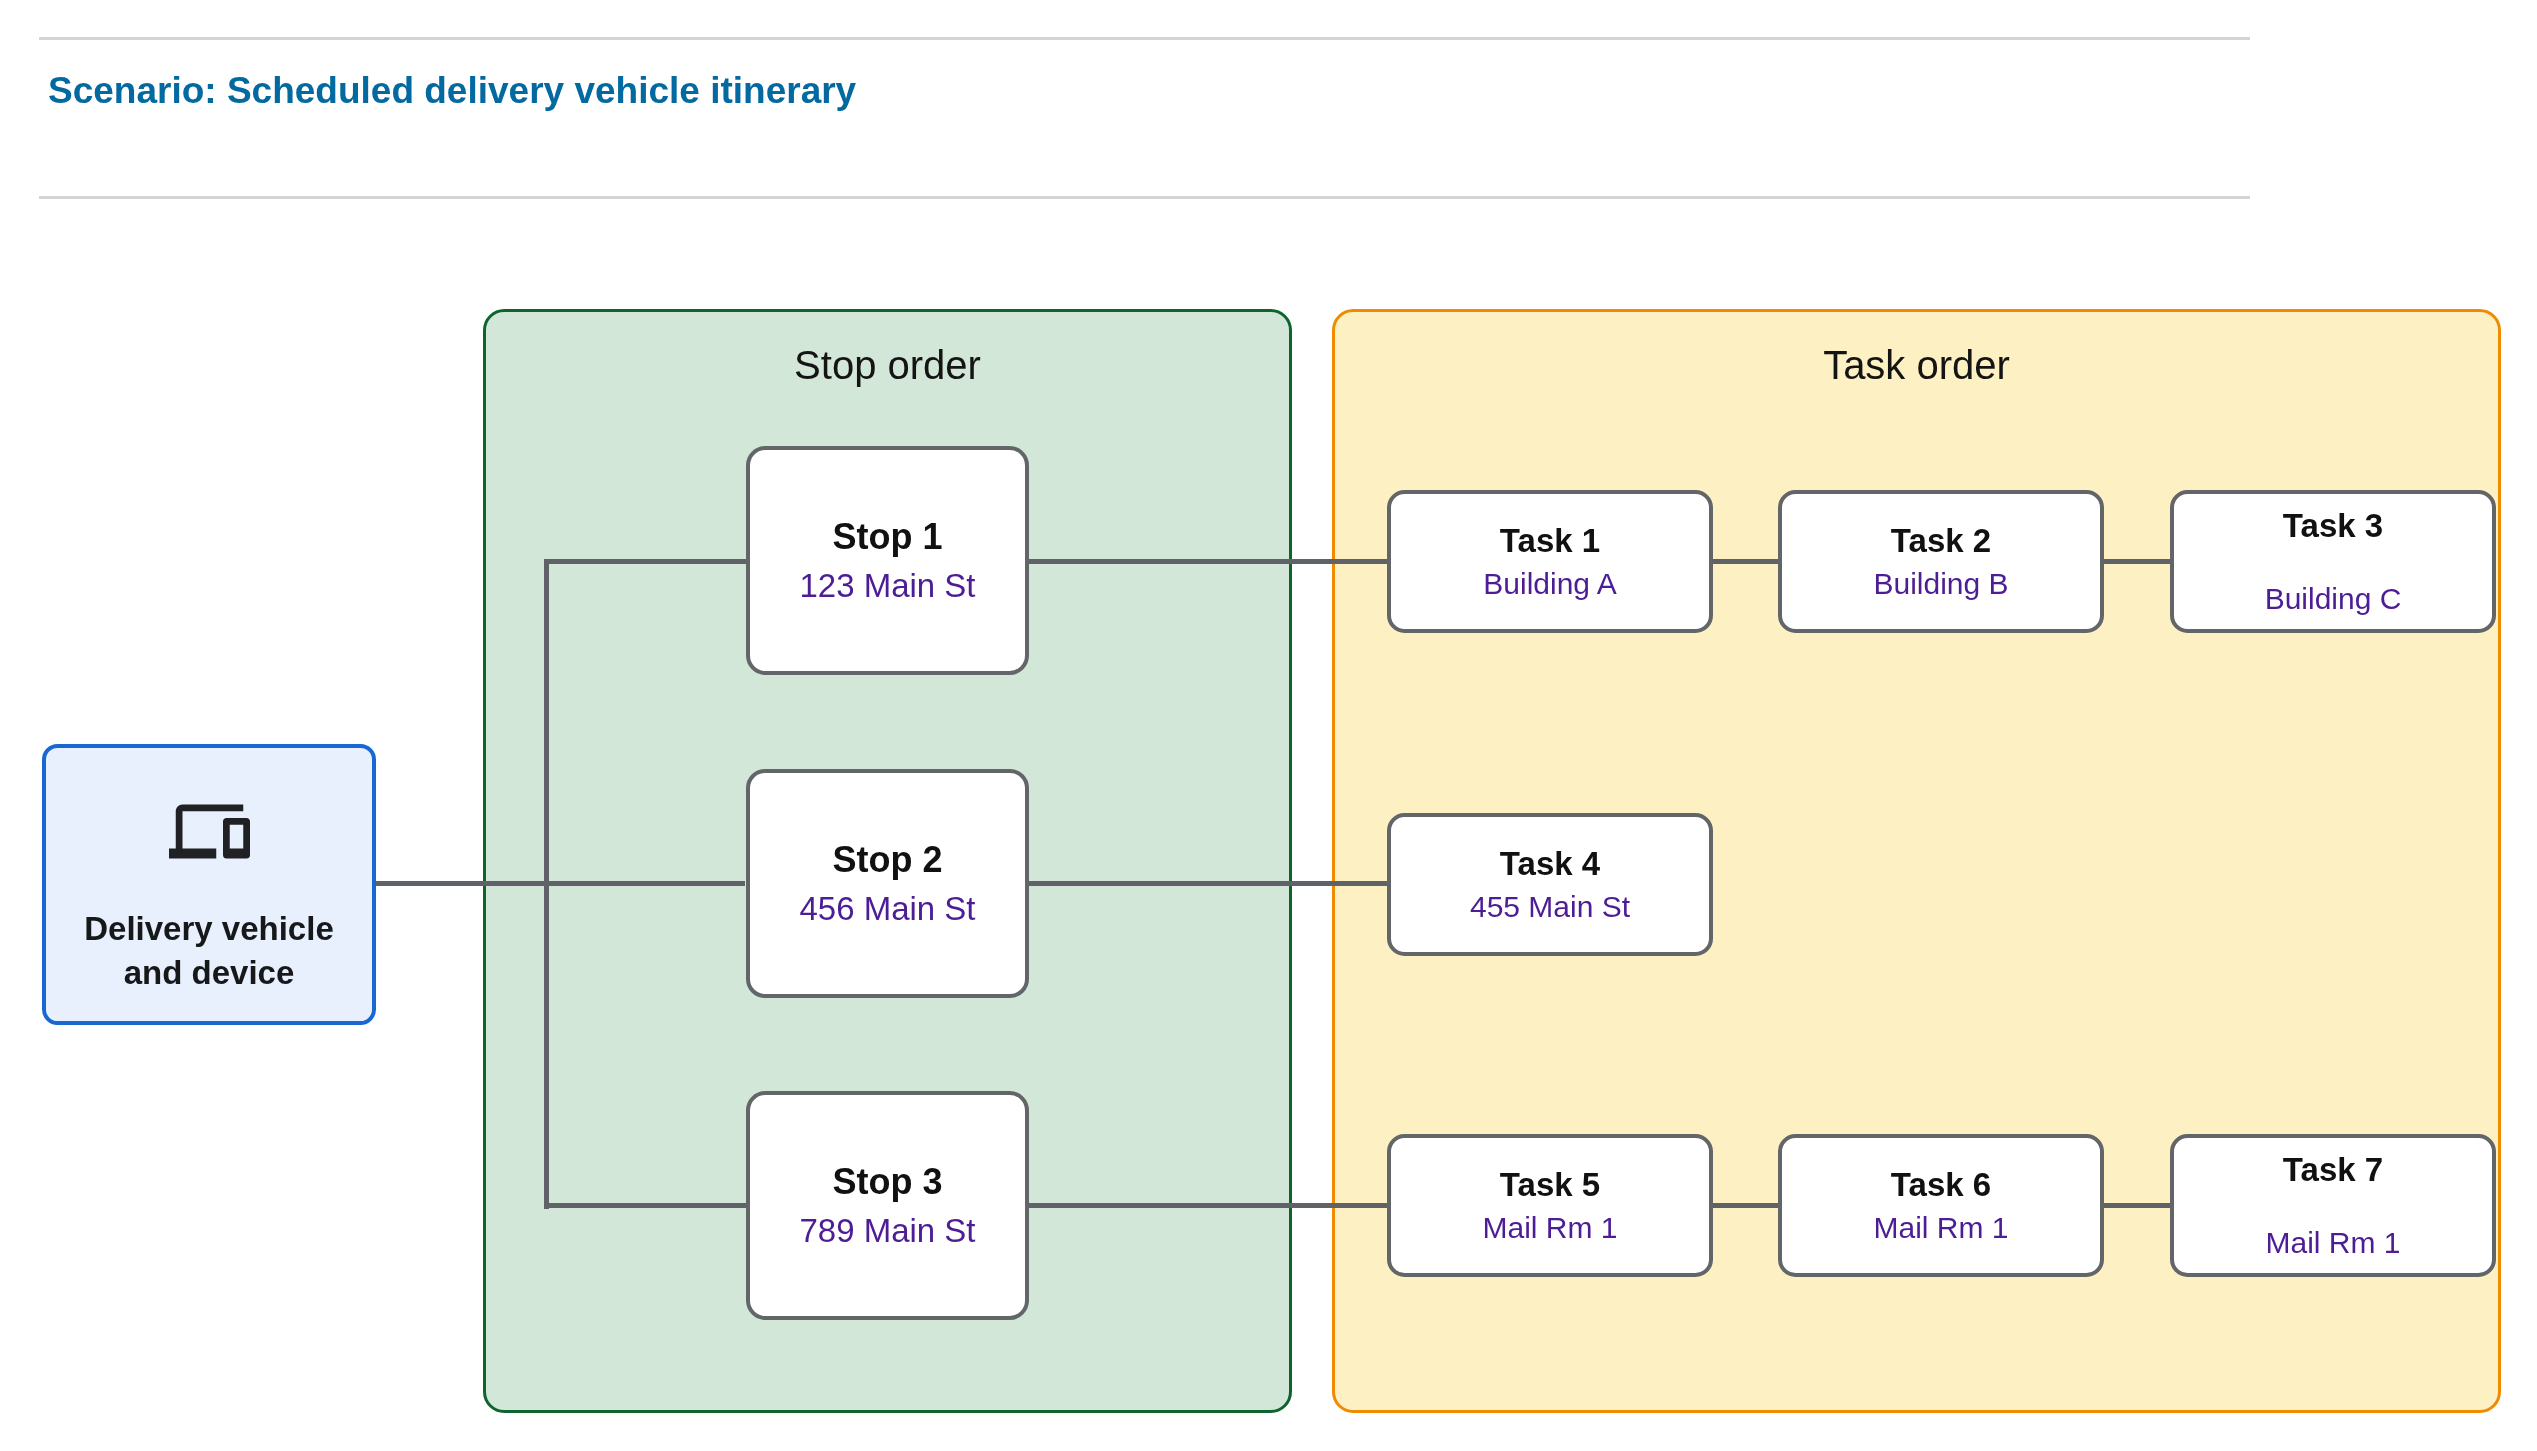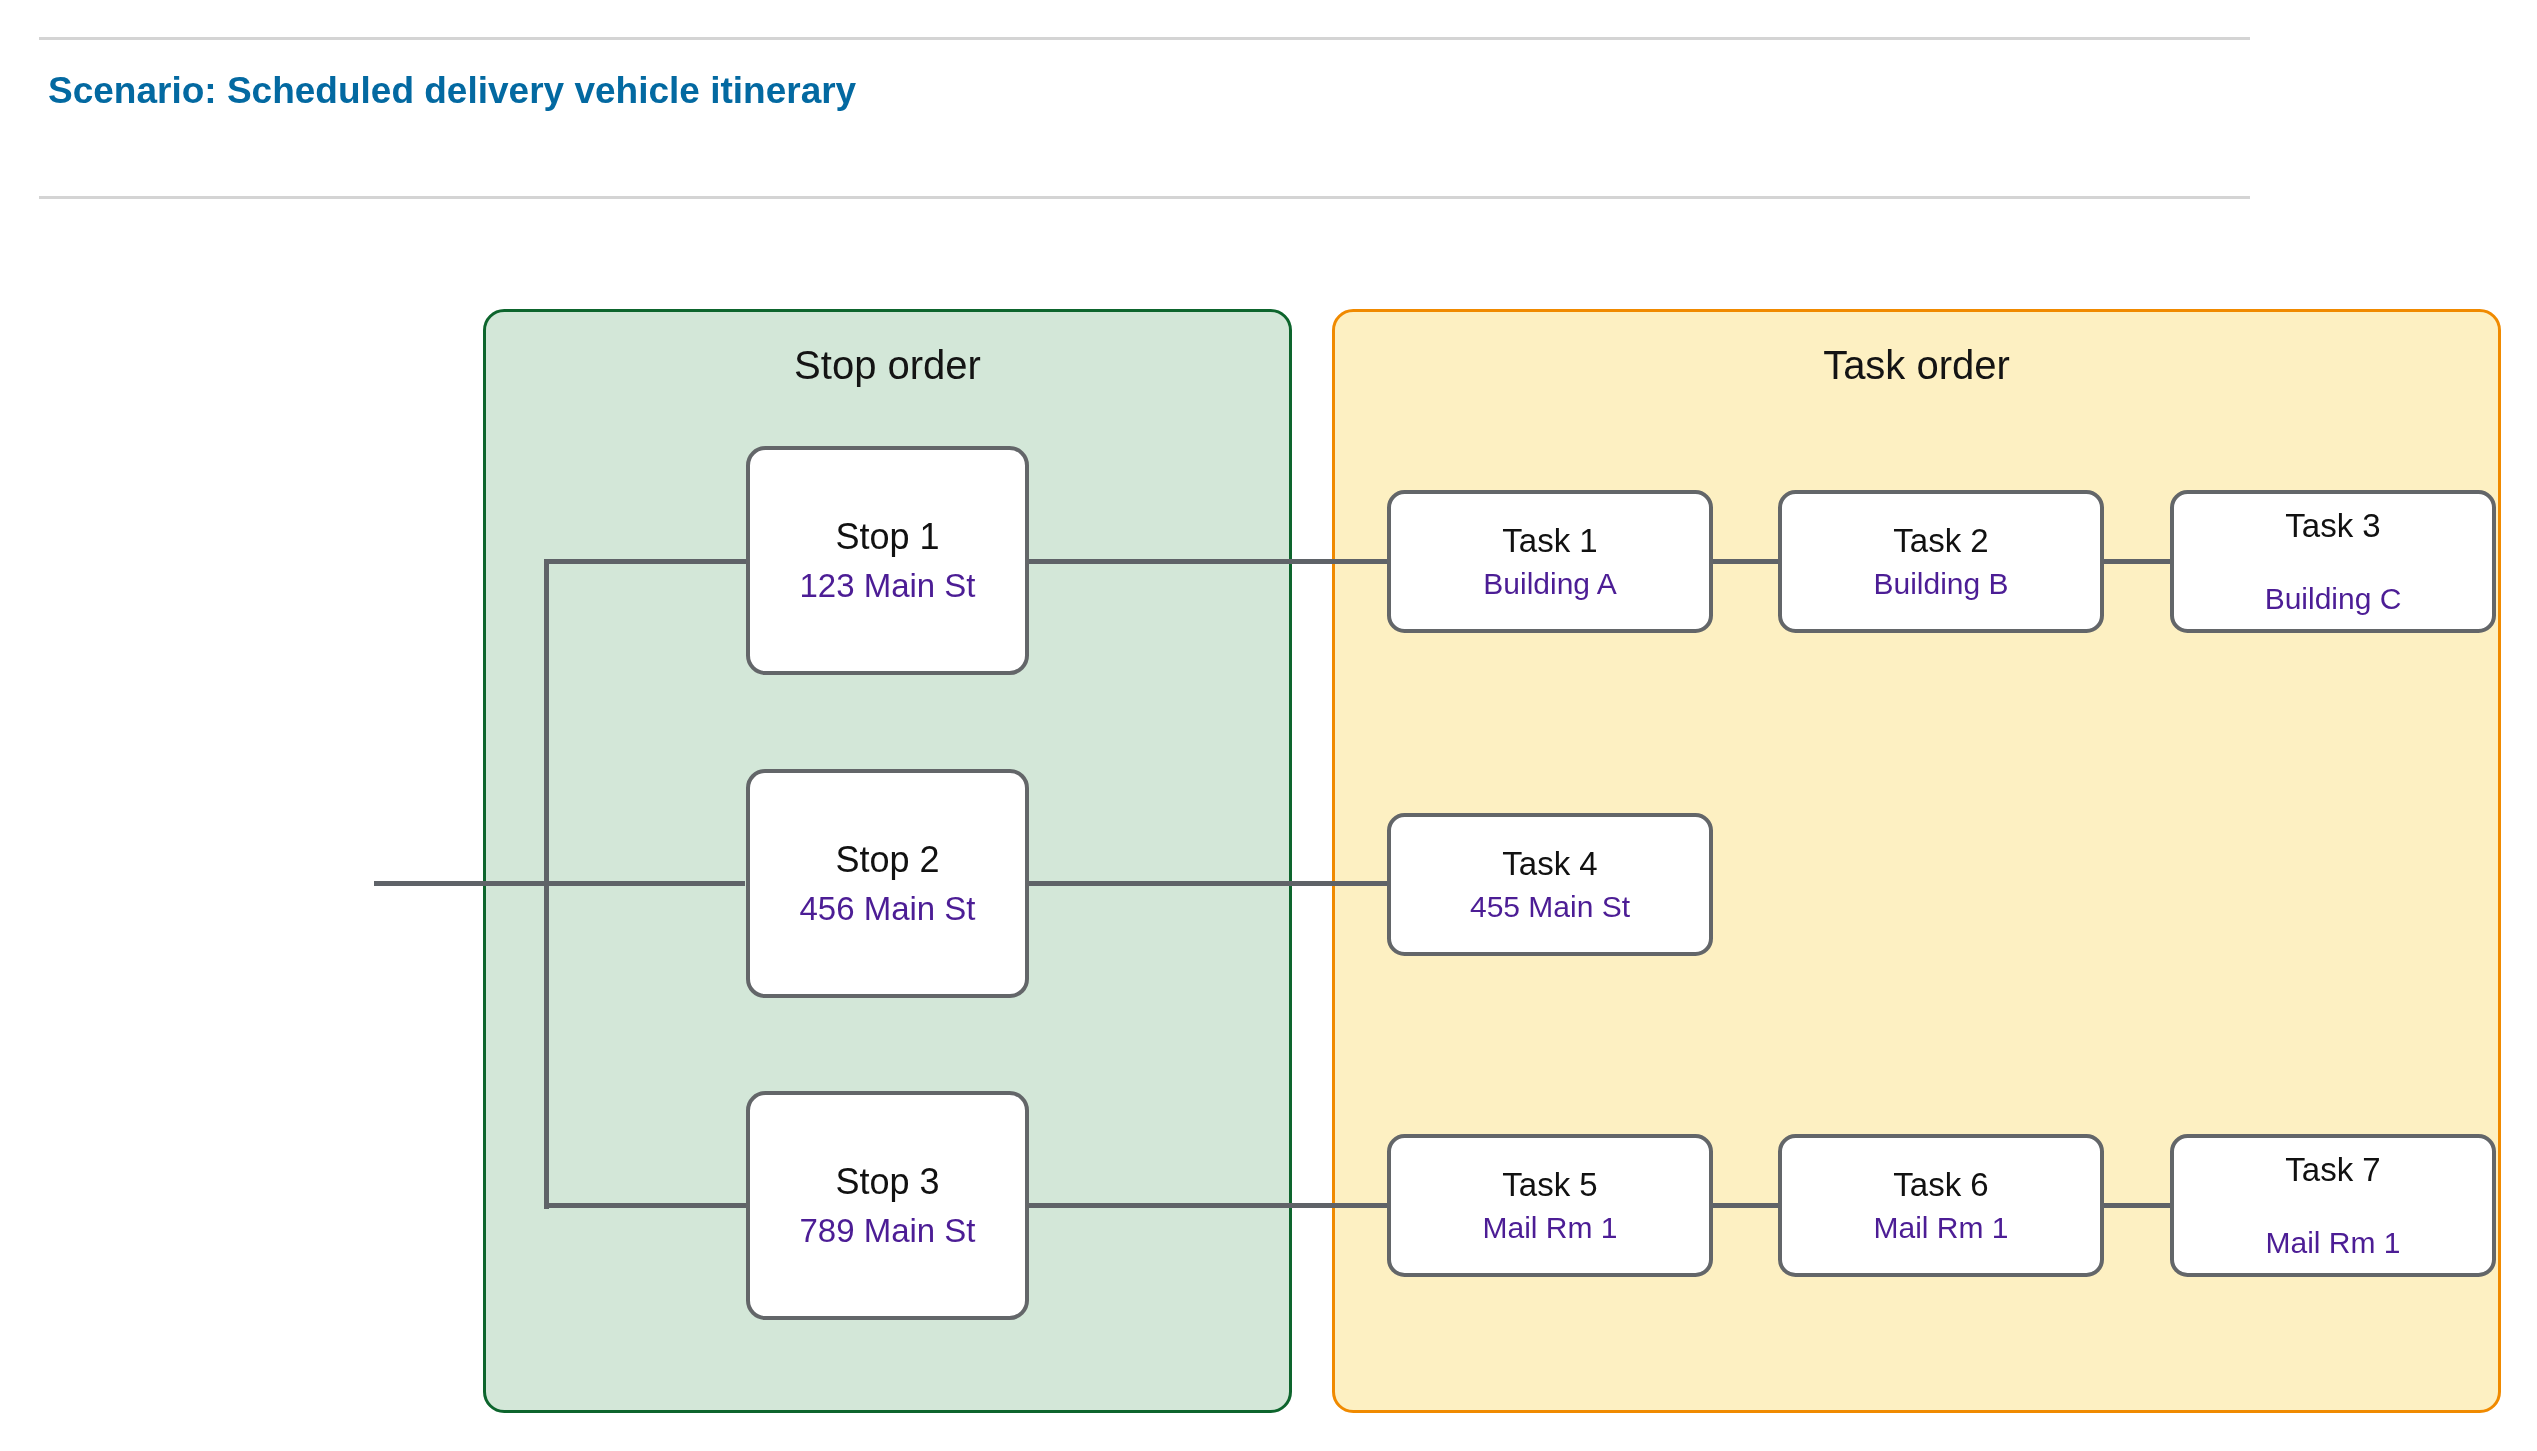--- a/index.html
+++ b/index.html
@@ -90,21 +90,21 @@
     border: 4.8px solid #636669;
     border-radius: 19.4px;
     box-sizing: border-box;
     z-index: 2;
     display: flex;
     flex-direction: column;
     align-items: center;
     justify-content: center;
     text-align: center;
   }
-  .node .node-title { font-weight: normal; color: #111111; }
+  .node .node-title { font-weight: bold; color: #111111; }
   .node .node-sub { color: #4c1d95; }
 
   .stop-node { left: 746px; width: 283px; height: 229px; }
   .stop-node .node-title { font-size: 36px; margin-bottom: 9.7px; }
   .stop-node .node-sub { font-size: 33px; }
   .stop-1 { top: 446px; }
   .stop-2 { top: 769px; border-radius: 19px; }
   .stop-3 { top: 1091px; }
 
   .task-node { width: 326px; height: 143px; border-radius: 17.5px; }
@@ -170,20 +170,26 @@
   <div class="line h" style="left:544px; top:559px; width:204px;"></div>
   <div class="line h" style="left:544px; top:1203px; width:204px;"></div>
   <div class="line h" style="left:1029px; top:559px; width:360px;"></div>
   <div class="line h" style="left:1029px; top:881px; width:360px;"></div>
   <div class="line h" style="left:1029px; top:1203px; width:360px;"></div>
   <div class="line h" style="left:1683px; top:559px; width:95px;"></div>
   <div class="line h" style="left:2075px; top:559px; width:95px;"></div>
   <div class="line h" style="left:1683px; top:1203px; width:95px;"></div>
   <div class="line h" style="left:2075px; top:1203px; width:95px;"></div>
 
+  <div class="vehicle-node">
+    <svg class="vehicle-icon" viewBox="0 0 24 24" aria-hidden="true">
+      <path fill="currentColor" d="M4 6h18V4H4c-1.1 0-2 .9-2 2v11H0v3h14v-3H4V6zm19 2h-6c-.55 0-1 .45-1 1v10c0 .55.45 1 1 1h6c.55 0 1-.45 1-1V9c0-.55-.45-1-1-1zm-1 9h-4v-7h4v7z"></path>
+    </svg>
+    <div class="vehicle-label">Delivery vehicle and device</div>
+  </div>
 
   <div class="node stop-node stop-1">
     <div class="node-title">Stop 1</div>
     <div class="node-sub">123 Main St</div>
   </div>
   <div class="node stop-node stop-2">
     <div class="node-title">Stop 2</div>
     <div class="node-sub">456 Main St</div>
   </div>
   <div class="node stop-node stop-3">

